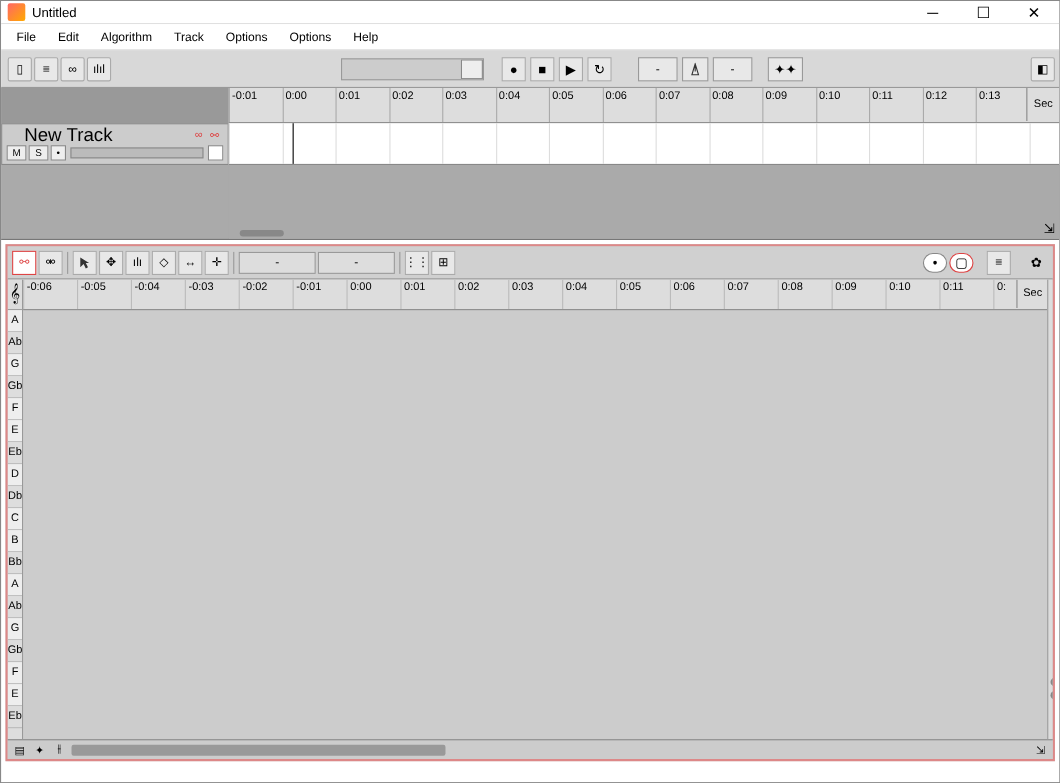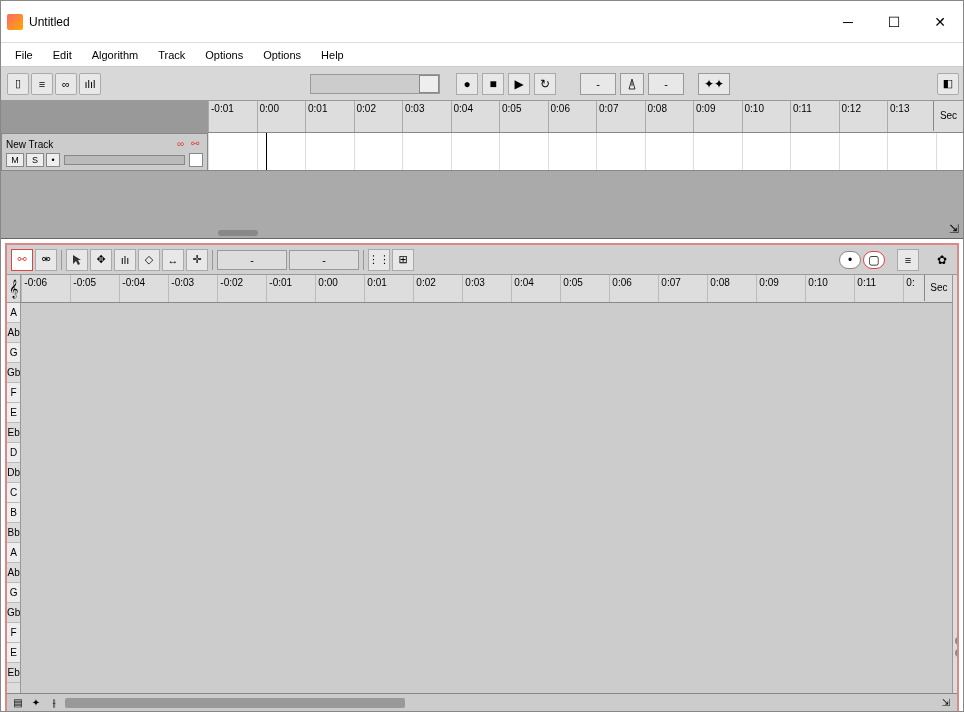--- a/index.html
+++ b/index.html
@@ -1,38 +1,38 @@
 <!DOCTYPE html>
 <html><head>
 <meta charset="utf-8">
 <style>
 * { box-sizing: border-box; margin: 0; padding: 0; font-family: 'Segoe UI', Tahoma, sans-serif; font-size: 12px; }
 body { width: 964px; height: 712px; background: #fff; border: 1px solid #888; overflow: hidden; }
-.titlebar { height: 42px; display: flex; align-items: center; background: #fff; border-bottom: 1px solid #ddd; }
+.titlebar { height: 21px; display: flex; align-items: center; background: #fff; border-bottom: 1px solid #ddd; }
 .titlebar .app-icon { width: 16px; height: 16px; margin: 0 6px; background: linear-gradient(135deg,#f66,#fa0); border-radius: 2px; }
 .titlebar .title { flex: 1; font-size: 12px; }
 .titlebar .win-btn { width: 46px; height: 30px; display: flex; align-items: center; justify-content: center; font-size: 14px; }
 .menubar { height: 24px; display: flex; align-items: center; padding: 0 4px; background: #fff; border-bottom: 1px solid #ccc; }
 .menubar .menu-item { padding: 2px 10px; font-size: 11px; }
 .toolbar1 { height: 34px; background: #d8d8d8; border-bottom: 1px solid #999; display: flex; align-items: center; padding: 0 4px; gap: 4px; }
 .tool-group { display: flex; align-items: center; gap: 2px; background: #d8d8d8; padding: 2px; }
 .tool-btn { width: 22px; height: 22px; background: #e8e8e8; border: 1px solid #aaa; border-radius: 2px; display: flex; align-items: center; justify-content: center; font-size: 11px; }
 .spacer { flex: 1; }
 .progress-bar { width: 130px; height: 20px; background: #ccc; border: 1px solid #999; position: relative; }
 .progress-handle { position: absolute; right: 0; top: 0; width: 20px; height: 18px; background: #eee; border: 1px solid #888; }
 .transport-btn { width: 22px; height: 22px; background: #e8e8e8; border: 1px solid #aaa; display: flex; align-items: center; justify-content: center; }
 .time-display { width: 130px; height: 24px; background: #fff; border: 1px solid #888; font-size: 16px; text-align: center; line-height: 22px; font-family: monospace; }
 .small-display { width: 36px; height: 22px; background: #e8e8e8; border: 1px solid #999; text-align: center; line-height: 20px; font-size: 11px; }
 .btn-small { width: 24px; height: 22px; background: #e8e8e8; border: 1px solid #999; display: flex; align-items: center; justify-content: center; }
 .track-panel { height: 138px; background: #aaa; display: flex; border-bottom: 1px solid #666; position: relative; }
 .track-header { width: 207px; background: #aaa; }
 .track-header-top { height: 32px; background: #999; }
 .track-info { height: 38px; background: #ccc; border: 1px solid #888; padding: 2px 4px; }
 .track-name-row { display: flex; align-items: center; justify-content: space-between; height: 16px; }
-.track-name { font-size: 10px; }
+.track-name { font-size: 17px; margin-left: 16px; }
 .track-icons { display: flex; gap: 2px; }
 .link-icon { width: 12px; height: 12px; color: #d44; font-size: 10px; }
 .track-ms-row { display: flex; align-items: center; gap: 2px; height: 16px; }
 .ms-btn { width: 18px; height: 14px; background: #eee; border: 1px solid #888; font-size: 9px; text-align: center; line-height: 12px; }
 .track-slider { flex: 1; height: 10px; background: #bbb; border: 1px solid #888; margin: 0 2px; }
 .track-box { width: 14px; height: 14px; background: #fff; border: 1px solid #888; }
 .track-timeline { flex: 1; background: #aaa; display: flex; flex-direction: column; }
 .ruler1 { height: 32px; background: #ddd; border-bottom: 1px solid #888; display: flex; position: relative; overflow: hidden; }
 .ruler-cell { width: 48.5px; font-size: 10px; padding: 2px 2px; border-left: 1px solid #aaa; }
 .sec-label { position: absolute; right: 0; width: 30px; height: 30px; background: #ddd; border-left: 1px solid #888; text-align: center; line-height: 30px; font-size: 10px; }

